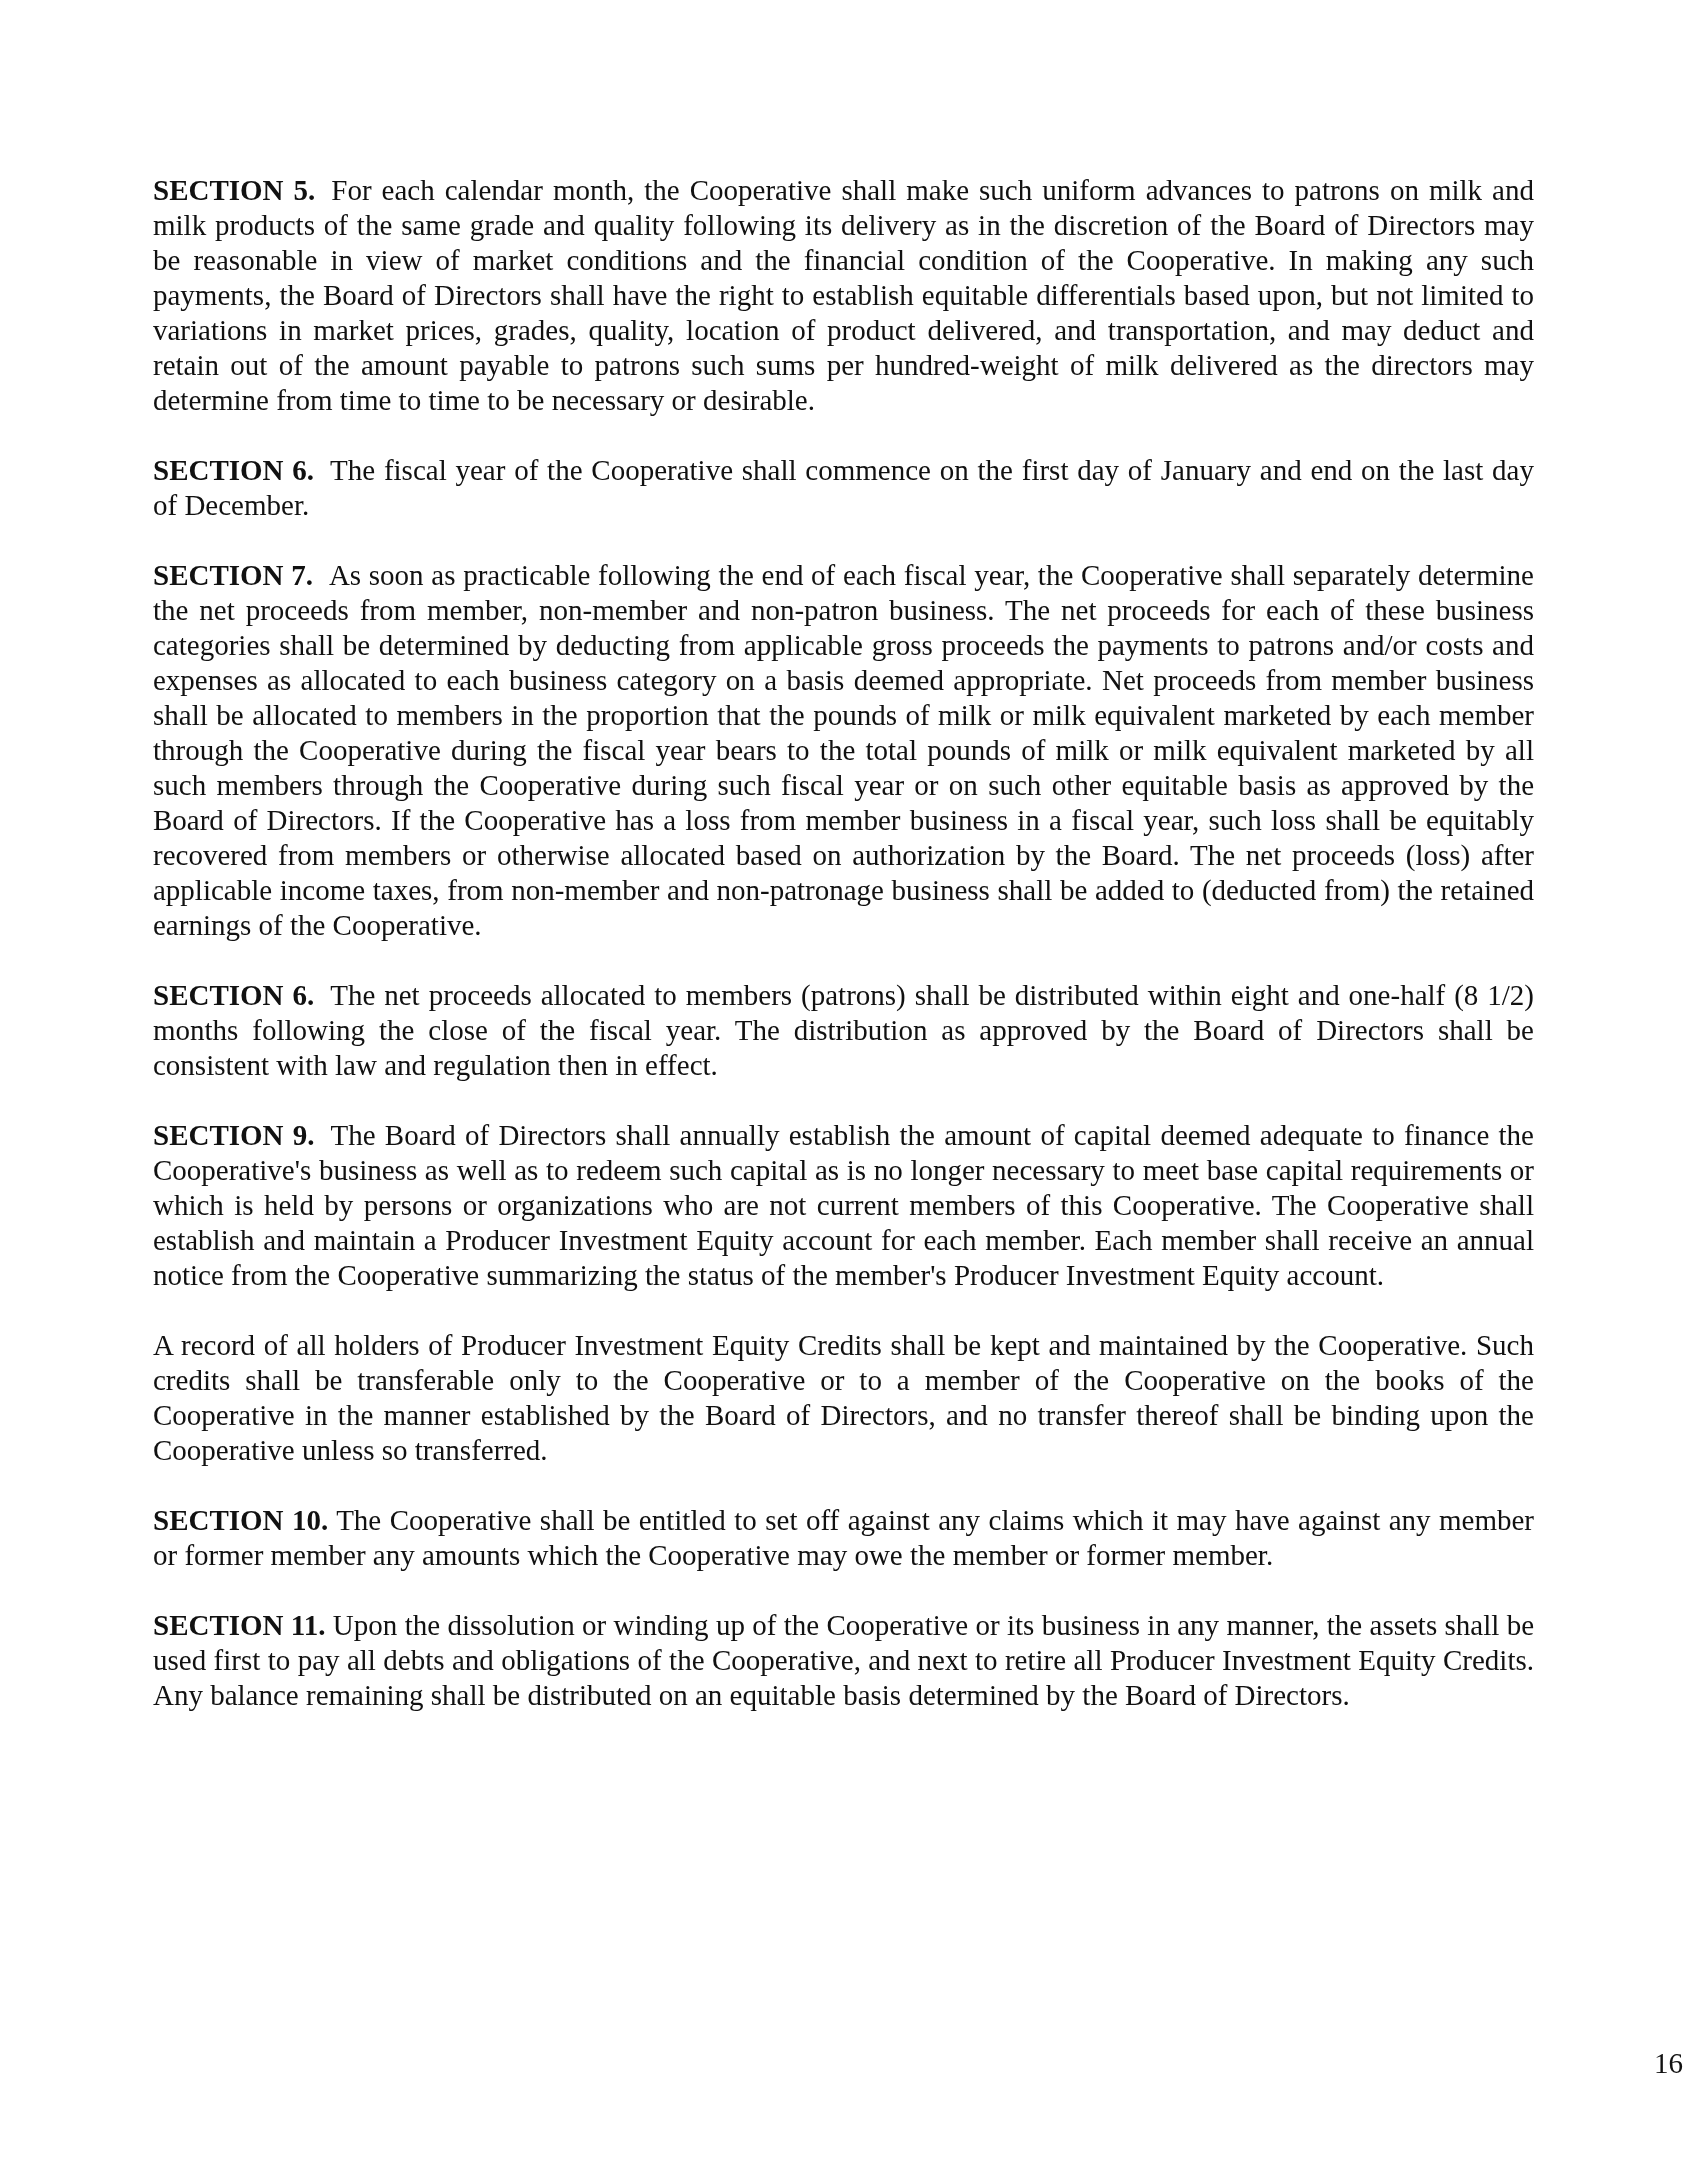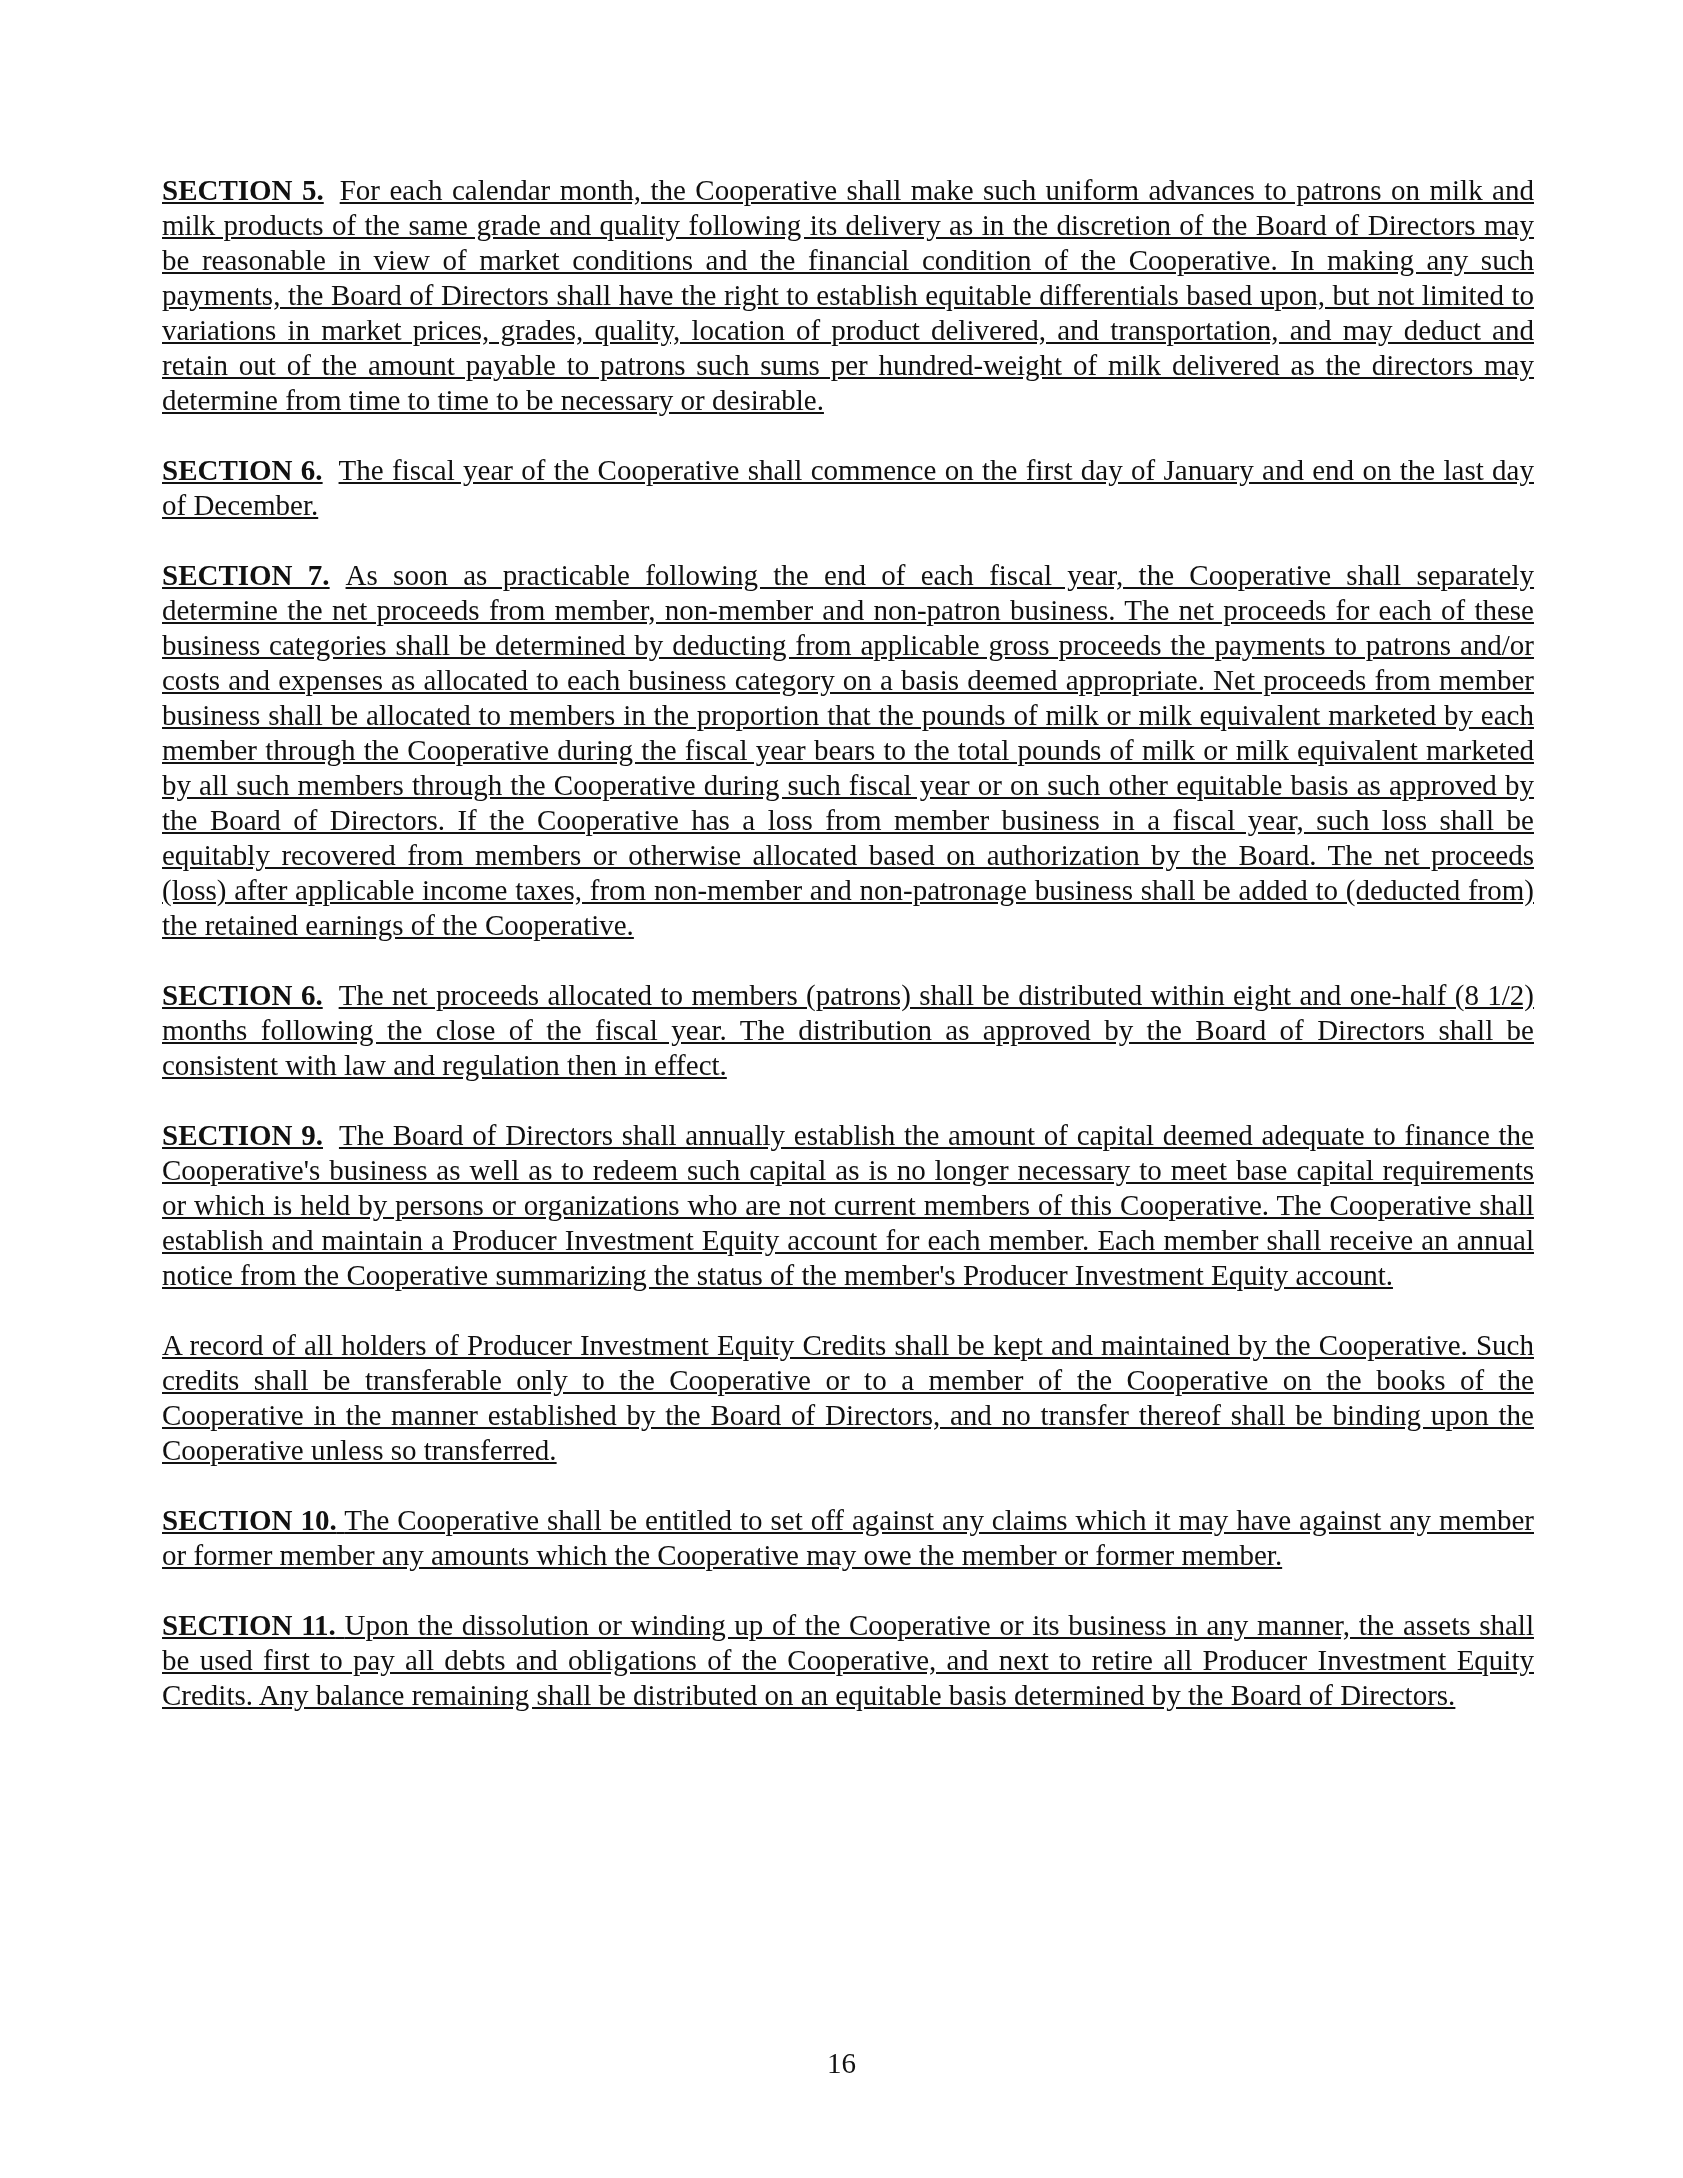--- a/index.html
+++ b/index.html
@@ -2,25 +2,25 @@
 <html><head>
 <meta charset="utf-8">
 <style>
   html, body { margin: 0; padding: 0; background: #ffffff; }
   body { width: 1683px; height: 2178px; position: relative; overflow: hidden; }
   .page {
     position: absolute; left: 149px; top: 173px; width: 1385px;
     font-family: "Liberation Serif", "DejaVu Serif", serif;
     font-size: 29px; line-height: 35px; color: #111111;
   }
-  .para { margin: 0 0 35px 13px; text-align: justify; text-align-last: left; text-decoration: underline; }
+  .para { margin: 0 0 35px 4px; text-align: justify; text-align-last: left; }
   .heading { font-weight: bold; }
   .gap { display: inline-block; width: 0.55em; }
   .pagenum {
-    position: absolute; left: 0; width: 1683px; top: 2047px; text-align: center;
+    position: absolute; left: 0; width: 1683px; top: 2047px; text-align: right;
     font-family: "Liberation Serif", "DejaVu Serif", serif; font-size: 29px; color: #111;
   }
 </style>
 </head>
 <body>
 
 <div class="page">
   <p class="para"><span class="heading">SECTION 5.</span><span class="gap"></span><span>For each calendar month, the Cooperative shall make such uniform advances to patrons on milk and milk products of the same grade and quality following its delivery as in the discretion of the Board of Directors may be reasonable in view of market conditions and the financial condition of the Cooperative. In making any such payments, the Board of Directors shall have the right to establish equitable differentials based upon, but not limited to variations in market prices, grades, quality, location of product delivered, and transportation, and may deduct and retain out of the amount payable to patrons such sums per hundred-weight of milk delivered as the directors may determine from time to time to be necessary or desirable.</span></p>
   <p class="para"><span class="heading">SECTION 6.</span><span class="gap"></span><span>The fiscal year of the Cooperative shall commence on the first day of January and end on the last day of December.</span></p>
   <p class="para"><span class="heading">SECTION 7.</span><span class="gap"></span><span>As soon as practicable following the end of each fiscal year, the Cooperative shall separately determine the net proceeds from member, non-member and non-patron business.  The net proceeds for each of these business categories shall be determined by deducting from applicable gross proceeds the payments to patrons and/or costs and expenses as allocated to each business category on a basis deemed appropriate. Net proceeds from member business shall be allocated to members in the proportion that the pounds of milk or milk equivalent marketed by each member through the Cooperative during the fiscal year bears to the total pounds of milk or milk equivalent marketed by all such members through the Cooperative during such fiscal year or on such other equitable basis as approved by the Board of Directors. If the Cooperative has a loss from member business in a fiscal year, such loss shall be equitably recovered from members or otherwise allocated based on authorization by the Board. The net proceeds (loss) after applicable income taxes, from non-member and non-patronage business shall be added to (deducted from) the retained earnings of the Cooperative.</span></p>

